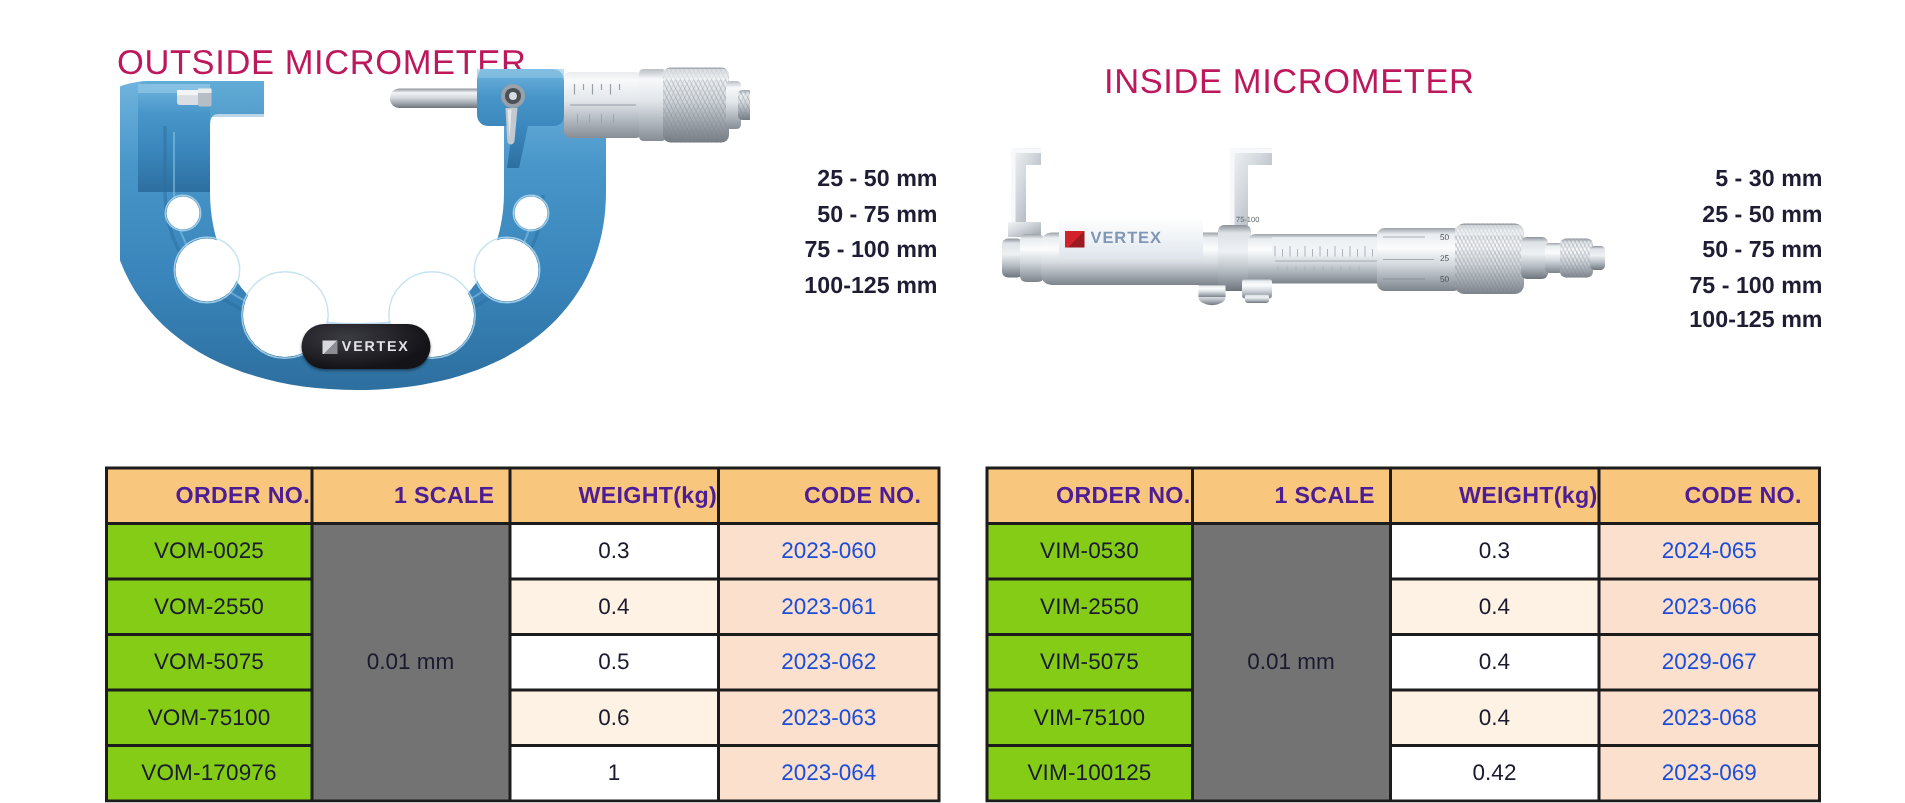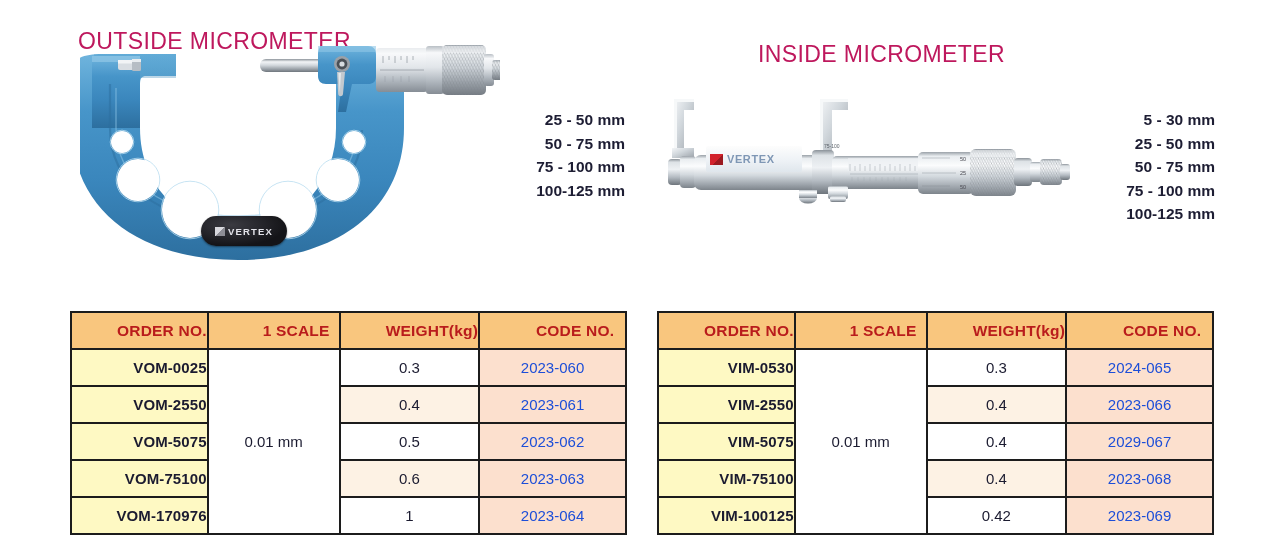--- a/index.html
+++ b/index.html
@@ -19,21 +19,21 @@
   
   .section-title {
     position: absolute;
     font-size: 23px;
     font-weight: 400;
     letter-spacing: 0.4px;
     color: #be185d;
     white-space: nowrap;
   }
   #title-outside { left: 78px; top: 13px; }
-  #title-inside  { left: 758px; top: 26px; }
+  #title-inside  { left: 736px; top: 26px; }
 
   
   .range-list {
     position: absolute;
     text-align: right;
     font-size: 15.5px;
     font-weight: bold;
     line-height: 23.5px;
     color: #1d1d33;
     white-space: nowrap;
@@ -62,38 +62,37 @@
     text-align: center;
     padding: 0;
     height: 35px;
     line-height: 35px;
     white-space: nowrap;
   }
   .spec-table th {
     background: #f9c67e;
     font-weight: bold;
     font-size: 15.5px;
-    color: #b91c1c;
+    color: #4c1d95;
     letter-spacing: 0.2px;
     padding-left: 45px;
   }
   .col-order  { width: 133px; }
   .col-scale  { width: 130px; }
   .col-weight { width: 123px; }
   .col-code   { width: 145px; }
 
   td.cell-order {
-    background: #fef9c3;
-    font-weight: bold;
+    background: #84cc16;
+    font-weight: normal;
     color: #1b1b30;
     letter-spacing: 0.1px;
-    text-align: right;
   }
   td.cell-scale {
-    background: #ffffff;
+    background: #737373;
     color: #1b1b30;
     margin-left: 48px;
   }
   td.cell-weight        { background: #ffffff; color: #1b1b30; }
   td.cell-weight.alt    { background: #fdf2e4; }
   td.cell-code {
     background: #fce0ce;
     color: #1d4ed8;
     margin-left: 40px;
   }

